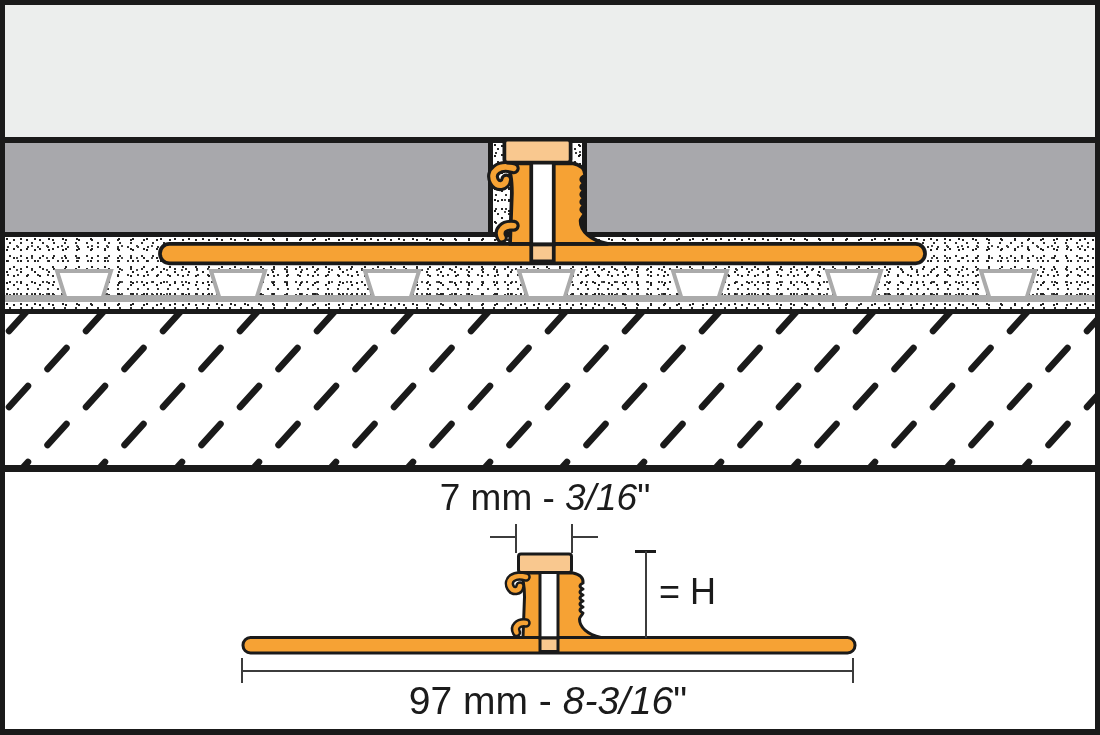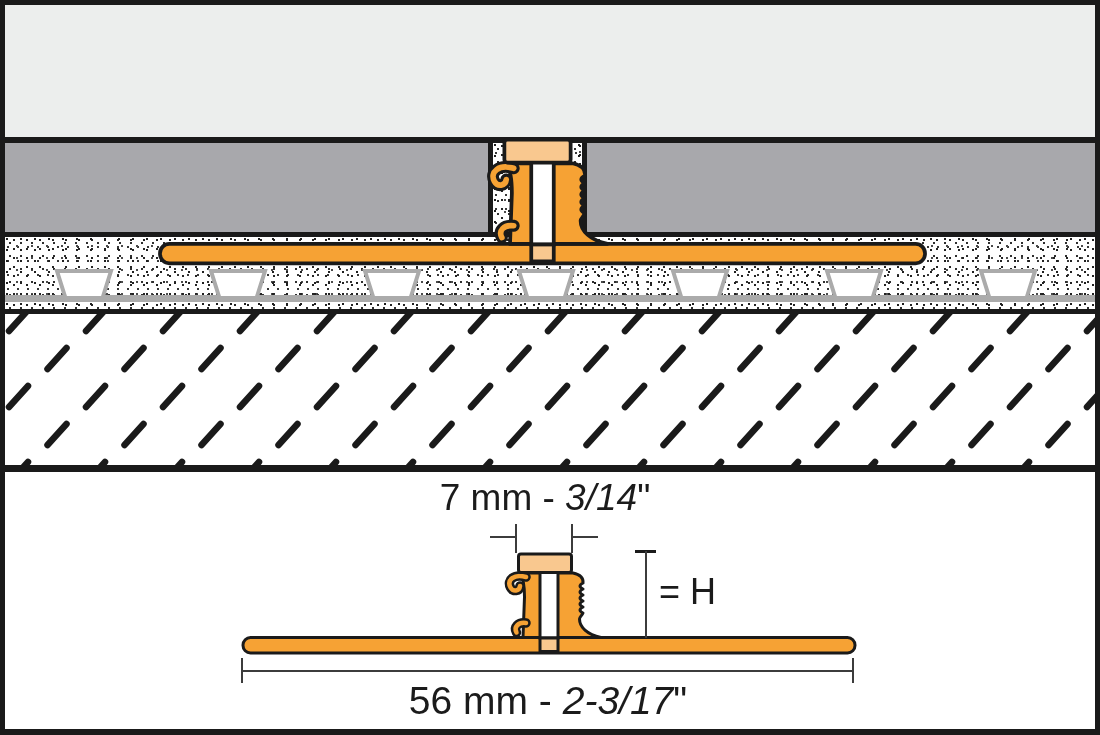--- a/index.html
+++ b/index.html
@@ -151,41 +151,41 @@
     <rect x="0" y="0" width="1090" height="151" fill="url(#hatch)"></rect>
   </svg>
 
   <svg class="abs profile-install" viewBox="0 0 620 104">
     <use href="#dilex-profile" xlink:href="#dilex-profile"></use>
   </svg>
 
   <div class="abs divider"></div>
 
   <div class="abs dim-text dim-top-text">
-    <span>7 mm</span><span> - </span><span class="frac">3/14</span><span>"</span>
+    <span>7 mm</span><span> - </span><span class="frac">3/16</span><span>"</span>
   </div>
 
   <div class="abs dim-line ext-left"></div>
   <div class="abs dim-line ext-right"></div>
   <div class="abs dim-line tick-left"></div>
   <div class="abs dim-line tick-right"></div>
 
   <svg class="abs profile-dim" viewBox="0 0 620 104">
     <use href="#dilex-profile" xlink:href="#dilex-profile"></use>
   </svg>
 
   <div class="abs h-tbar"></div>
   <div class="abs dim-line h-line"></div>
   <div class="abs h-label">= H</div>
 
   <div class="abs dim-line w-line"></div>
   <div class="abs dim-line w-tick-l"></div>
   <div class="abs dim-line w-tick-r"></div>
 
   <div class="abs dim-text dim-bottom-text">
-    <span>56 mm</span><span> - </span><span class="frac">2-3/17</span><span>"</span>
+    <span>97 mm</span><span> - </span><span class="frac">8-3/16</span><span>"</span>
   </div>
 
   <div class="abs frame-top"></div>
   <div class="abs frame-left"></div>
   <div class="abs frame-right"></div>
   <div class="abs frame-bottom"></div>
 </div>
 
 </body></html>

